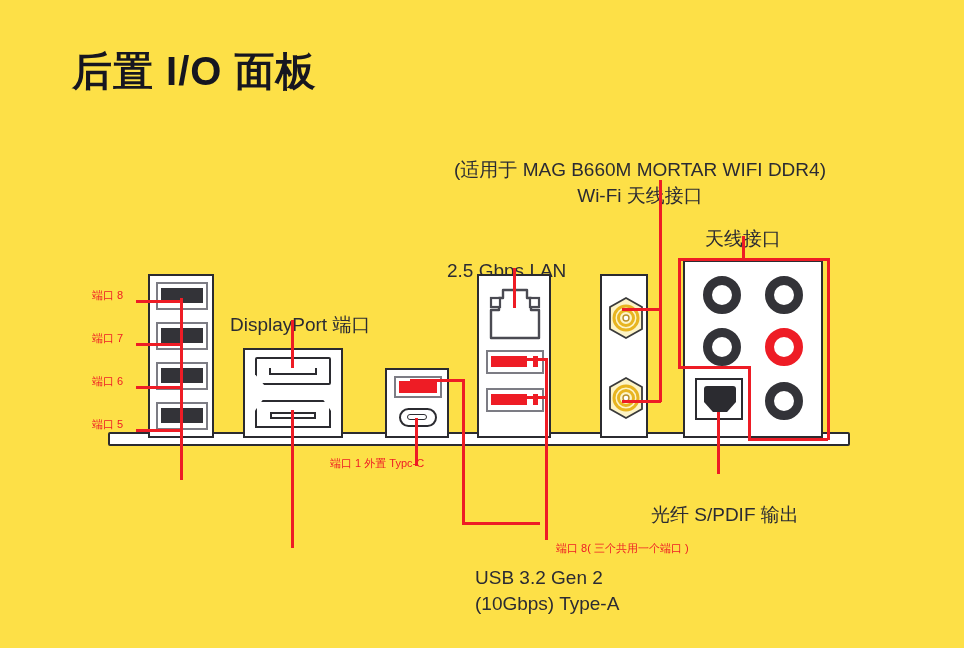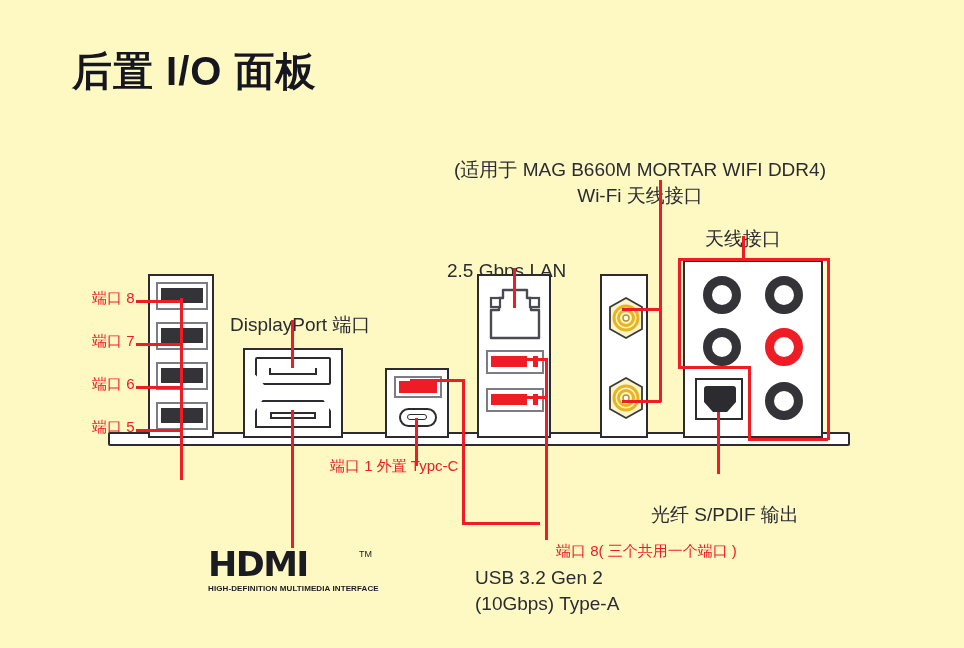--- a/index.html
+++ b/index.html
@@ -9,21 +9,21 @@
   }
   body {
     font-family: "Liberation Sans", "DejaVu Sans", sans-serif;
     color: #1b1b22;
   }
   #page {
     position: relative;
     width: 964px;
     height: 648px;
     overflow: hidden;
-    background: #fef9c3;
+    background: #fde047;
   }
   .abs { position: absolute; }
 
   
   #page-title {
     left: 72px;
     top: 44px;
     font-size: 40px;
     font-weight: bold;
     letter-spacing: 1px;
@@ -33,21 +33,21 @@
 
   
   .lbl {
     font-size: 19px;
     color: #2b2b33;
     white-space: nowrap;
     line-height: 1.35;
     margin-top: 16px;
   }
   .lbl-red {
-    font-size: 15px;
+    font-size: 11px;
     color: #ee1c25;
     white-space: nowrap;
     line-height: 1.35;
   }
   .lbl-center { text-align: center; }
 
   
   .rl-v { background: #ee1c25; width: 2.6px; }
   .rl-h { background: #ee1c25; height: 2.6px; }
 
@@ -396,21 +396,14 @@
 
   <div class="abs lbl-red" style="left:556px; top:509px;margin-top:32px;">端口 8( 三个共用一个端口 )</div>
 
   <div class="abs lbl" style="left:475px; top:549px;">
     <div>USB 3.2 Gen 2</div>
     <div>(10Gbps) Type-A</div>
   </div>
 
   <div class="abs lbl" style="left:651px; top:486px;">光纤 S/PDIF 输出</div>
 
-  <div class="abs" id="hdmi-logo">
-    <div style="position:relative;">
-      <div id="hdmi-wordmark">HDMI</div>
-      <div id="hdmi-tm">TM</div>
-    </div>
-    <div id="hdmi-sub">HIGH-DEFINITION MULTIMEDIA INTERFACE</div>
-  </div>
 
 </div>
 
 </body></html>

